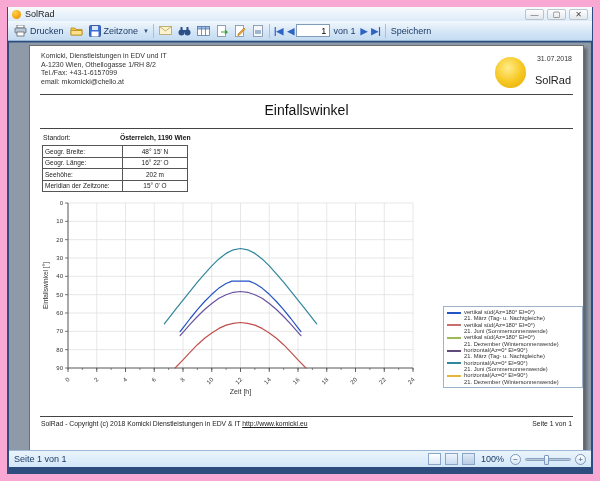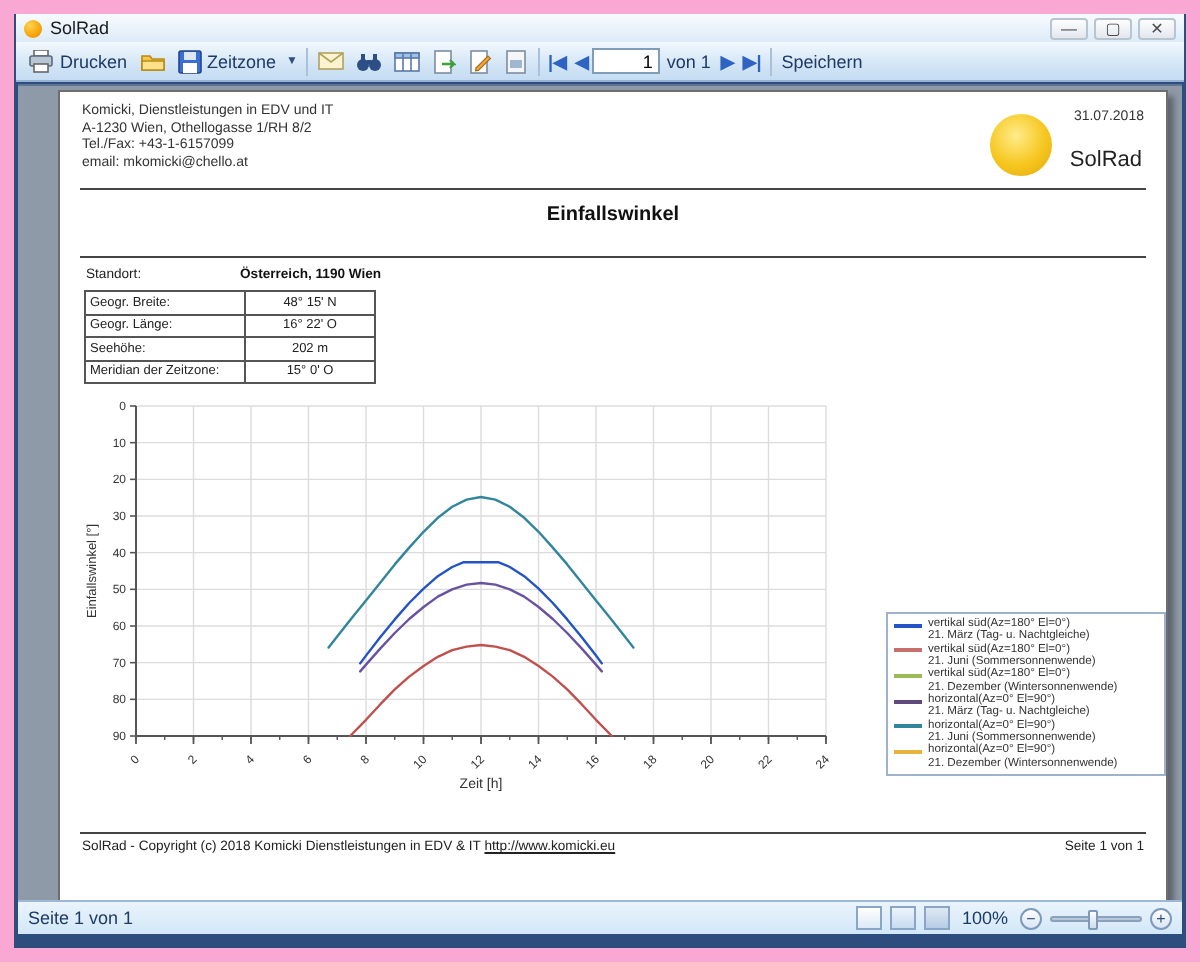--- a/index.html
+++ b/index.html
@@ -32,21 +32,21 @@
   .preview { position:absolute; top:35px; left:2px; right:2px; bottom:24px; background:#8f9aa9; border-top:1px solid #5d7494; }
   .page { position:absolute; left:20px; top:2px; width:555px; height:414px; background:#fff;
     border:1px solid #6e6e6e; box-shadow:3px 3px 3px rgba(0,0,0,.35); }
 
   .company { position:absolute; left:11px; top:6px; font-size:7px; line-height:8.6px; color:#333; }
   .doc-date { position:absolute; right:11px; top:9px; font-size:7px; color:#333; }
   .sun-logo { position:absolute; left:465px; top:11px; width:31px; height:31px; border-radius:50%;
     background:radial-gradient(circle at 42% 35%, #ffeC8a, #f6c61e 55%, #e0a90c); }
   .logo-text { position:absolute; right:12px; top:28px; font-size:11px; color:#222; }
   .rule { position:absolute; left:10px; right:10px; height:1px; background:#444; }
-  .doc-title { position:absolute; left:0; right:0; top:56px; text-align:center; font-size:10px; font-weight:bold; color:#111; }
+  .doc-title { position:absolute; left:0; right:0; top:56px; text-align:center; font-size:14px; font-weight:normal; color:#111; }
 
   .loc-standort { position:absolute; left:13px; top:88px; font-size:6.8px; color:#222; }
   .loc-standort-val { position:absolute; left:90px; top:88px; font-size:6.8px; font-weight:bold; color:#111; }
   table.loc { position:absolute; left:12px; top:99px; border-collapse:collapse; }
   table.loc td { border:1px solid #555; font-size:6.5px; color:#222; height:11.5px; padding:0 2px; }
   table.loc td.lbl { width:80px; }
   table.loc td.val { width:65px; text-align:center; }
 
   .chart-wrap { position:absolute; left:10px; top:150px; width:400px; height:215px; }
   .legend { position:absolute; left:413px; top:260px; width:140px; height:82px; border:1px solid #9db3cb;

